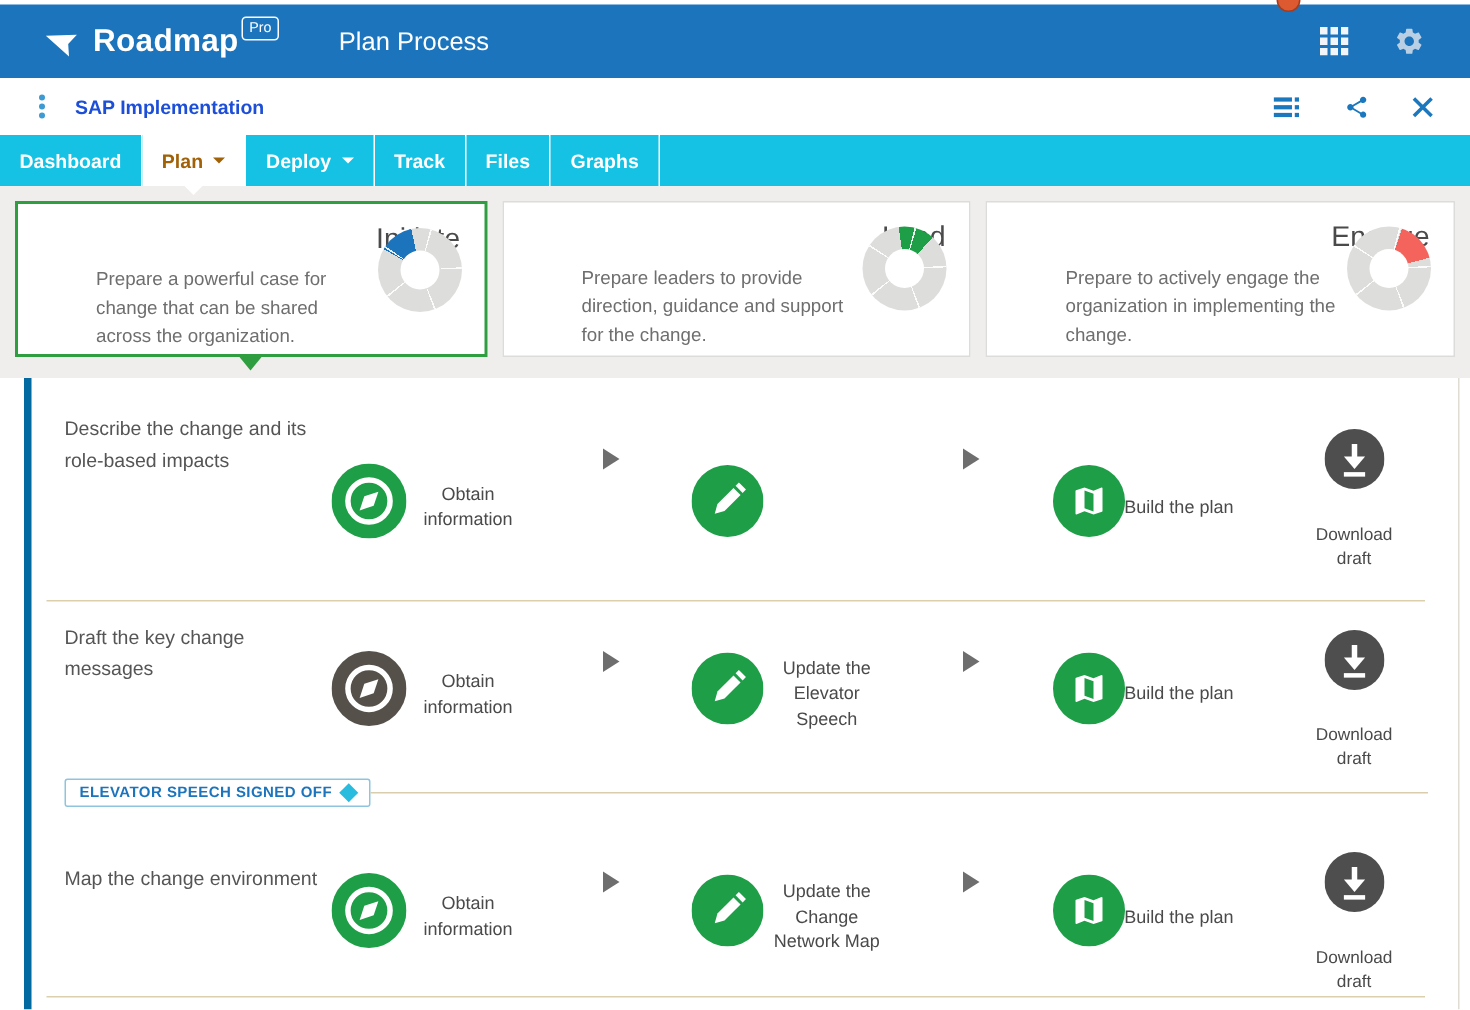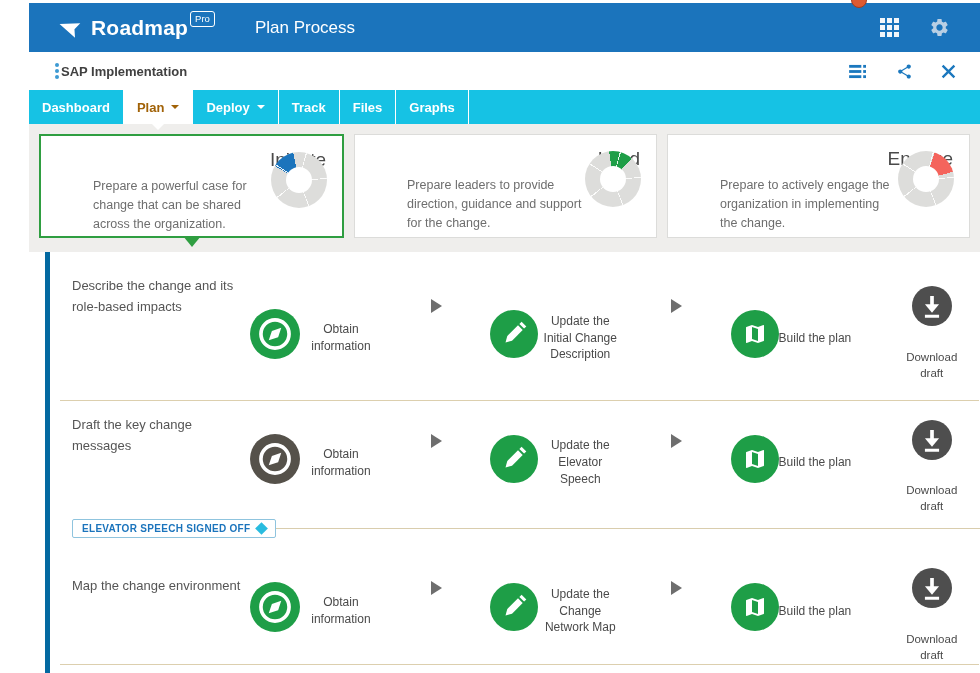--- a/index.html
+++ b/index.html
@@ -1,39 +1,39 @@
 <!DOCTYPE html>
 <html><head>
 <meta charset="utf-8">
 <style>
   * { box-sizing: border-box; margin: 0; padding: 0; }
   html,body { width: 980px; height: 673px; overflow: hidden; background:#fff;
     font-family: "Liberation Sans", "DejaVu Sans", sans-serif; }
-  .app { position: relative; width: 980px; height: 673px; padding-left: 29px; }
+  .app { position: relative; width: 980px; height: 673px; }
 
   
   .topstrip { height: 3px; background:#fff; }
   .notif-dot { position:absolute; top:-8px; left:851px; width:16px; height:16px;
     border-radius:50%; background:#dd5a31; border:1px solid #a33c1e; z-index:9; }
 
   
   .topbar { height:49px; background:#1b74bc; display:flex; align-items:center; padding:0 30px 0 28px; }
   .brand-icon svg { display:block; }
   .brand { font-size:21px; font-weight:bold; color:#fff; margin-left:9px; letter-spacing:.2px; }
   .brand-badge { font-size:9.5px; color:#fff; border:1px solid #fff; border-radius:3px;
     padding:1px 4px 2px; margin-left:2px; transform:translateY(-9px); display:inline-block; }
   .page-title { font-size:17px; color:#fff; margin-left:40px; }
   .spacer { flex:1; }
   .hicon { margin-left:30px; cursor:pointer; display:flex; align-items:center; }
 
   
   .subbar { height:38px; background:#fff; display:flex; align-items:center; padding:0 24px 0 24px; }
   .kebab { display:inline-block; cursor:pointer; padding:2px; }
   .kebab i { display:block; width:4px; height:4px; border-radius:50%; background:#3d9ad3; margin:2px 0; }
-  .project { color:#404040; font-weight:bold; font-size:13px; }
+  .project { color:#1d4ed8; font-weight:bold; font-size:13px; margin-left:18px; }
   .sicon { margin-left:28px; cursor:pointer; display:flex; align-items:center; }
 
   
   .tabs { height:34px; background:#16c2e4; display:flex; position:relative; }
   .tab { display:flex; align-items:center; justify-content:center; color:#fff; font-weight:bold;
     font-size:13px; border-right:1px solid #fff; padding:0 13px; cursor:pointer; position:relative; }
   .tab.active { background:#fff; color:#a16207;align-items:center; }
   .caret { width:0; height:0; border-left:4px solid transparent; border-right:4px solid transparent;
     border-top:4px solid currentColor; margin-left:7px; }
   .tab-pointer { position:absolute; bottom:-6px; left:50%; margin-left:-6px; width:0; height:0;
@@ -215,21 +215,20 @@
           </div>
         </div>
       <div class="cell">
         <div class="iconbox">
             <svg width="48" height="48" viewBox="0 0 48 48">
               <circle cx="24" cy="24" r="24" fill="#1e9e47"></circle>
               <path d="M15.5 32.5 L17.3 26 L28 15.3 L32.7 20 L22 30.7 L15.5 32.5 Z" fill="#fff"></path>
               <path d="M29.4 13.9 L31.6 11.7 L36.3 16.4 L34.1 18.6 Z" fill="#fff"></path>
             </svg>
           </div>
-        <div class="slabel">Update the Initial Change Description</div>
       </div>
       <div class="acell">
           <div class="iconbox">
             <span class="tri"></span>
           </div>
         </div>
       <div class="cell">
         <div class="iconbox">
             <svg width="48" height="48" viewBox="0 0 48 48">
               <circle cx="24" cy="24" r="24" fill="#1e9e47"></circle>

